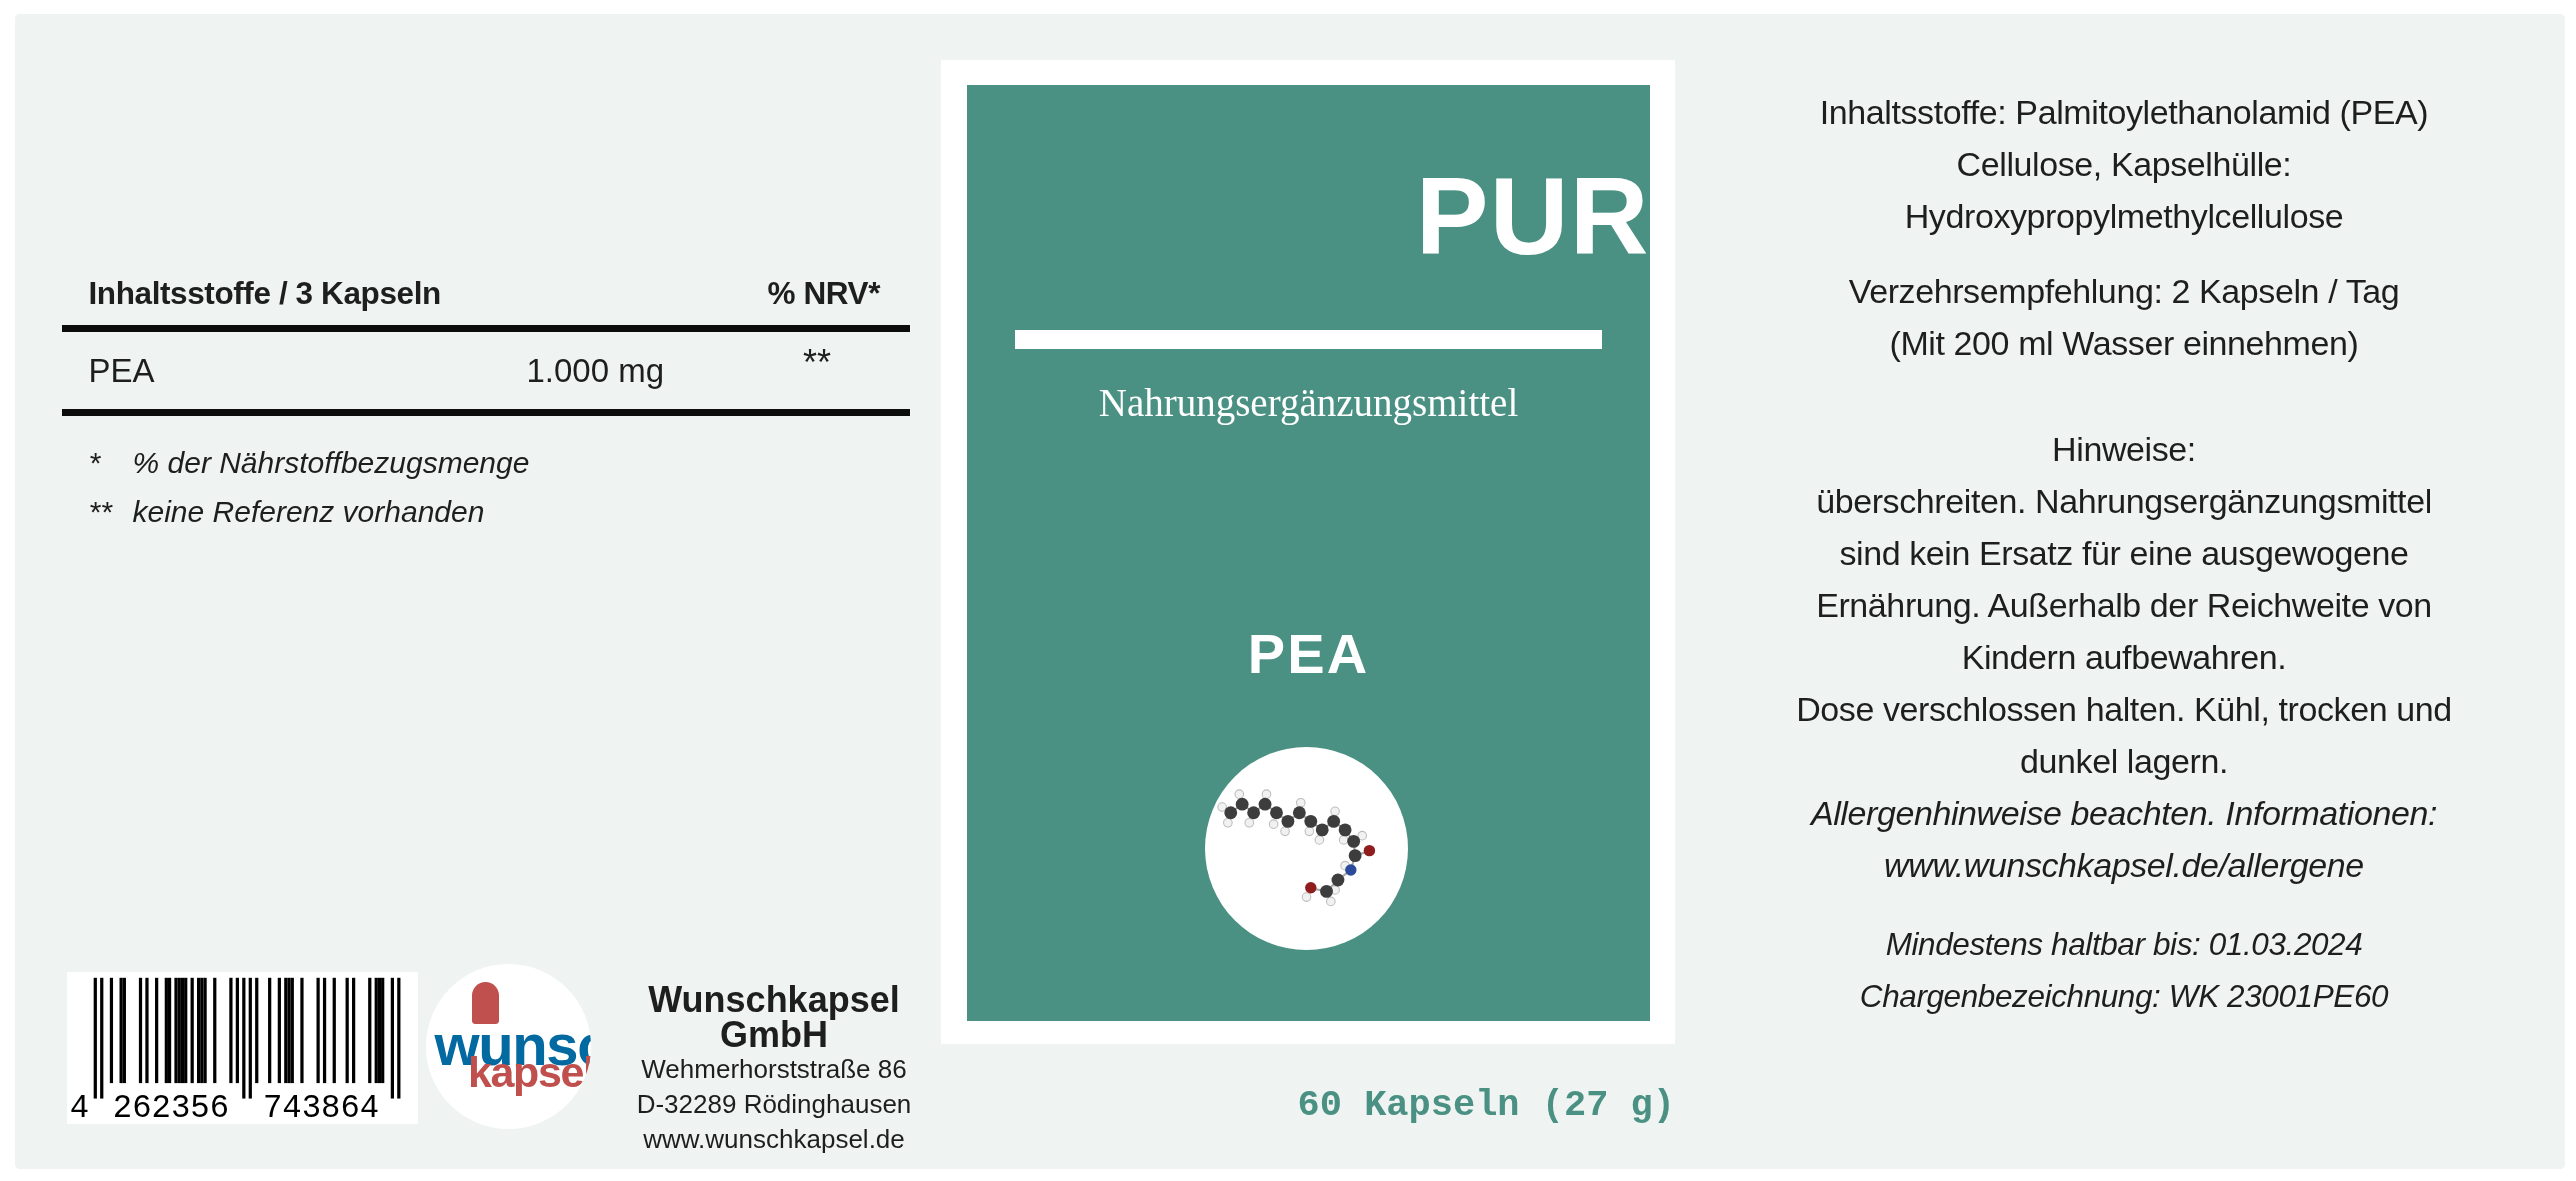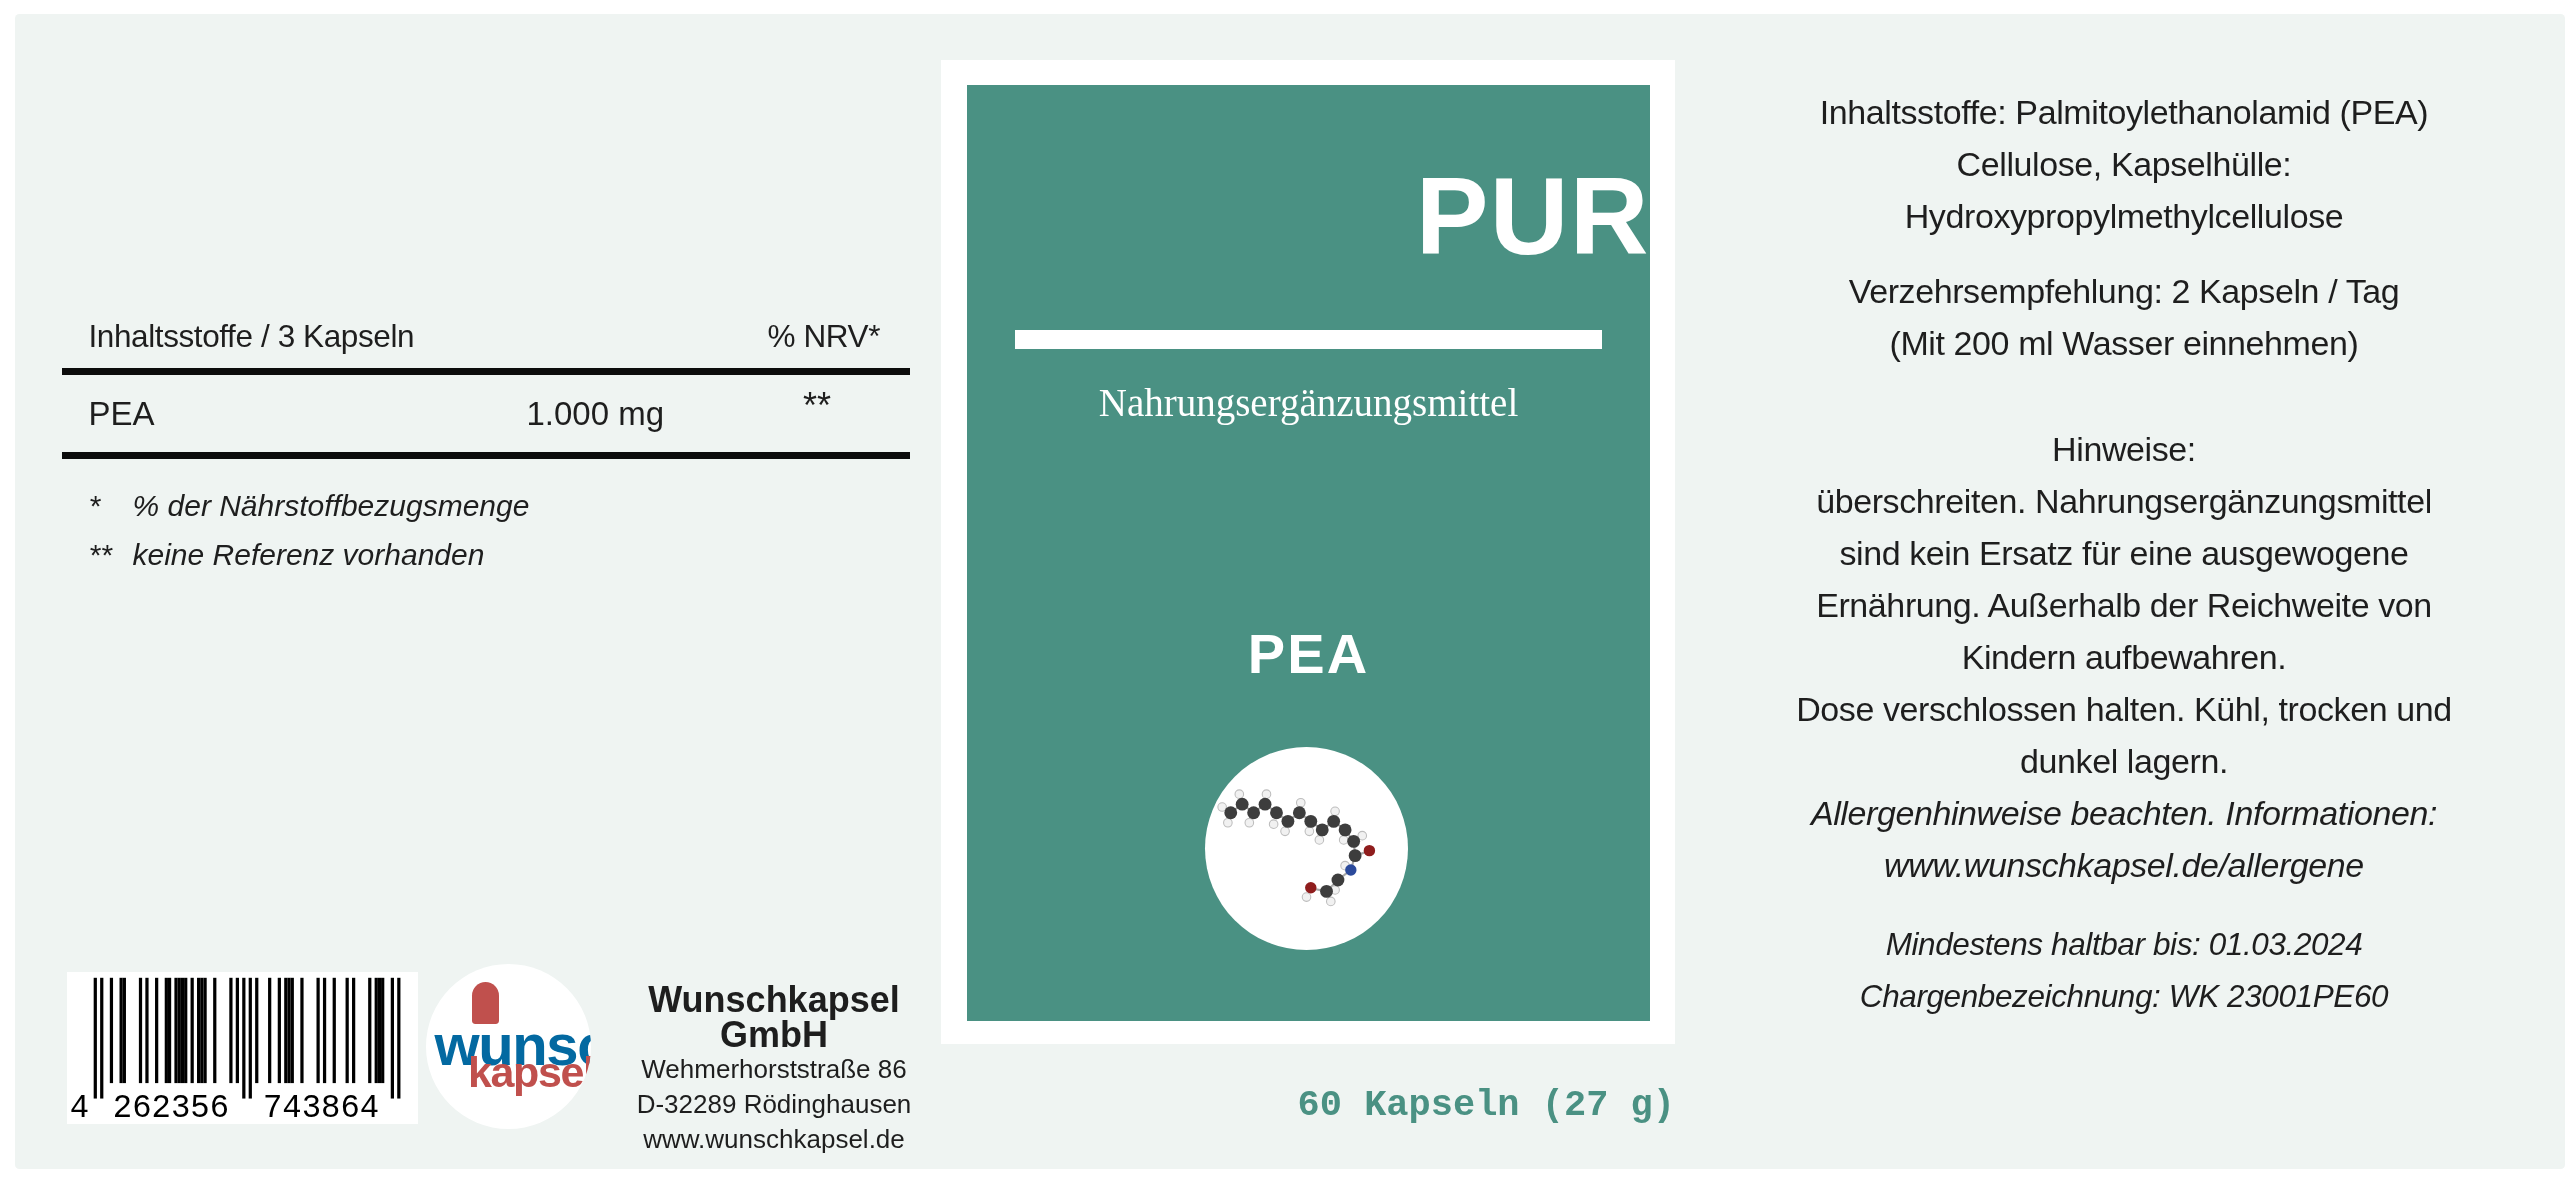--- a/index.html
+++ b/index.html
@@ -5,21 +5,21 @@
   * { margin:0; padding:0; box-sizing:border-box; }
   html,body { background:#ffffff; }
   body { font-family:"Liberation Sans", sans-serif; color:#1e1e1e; }
   .page { position:relative; width:2576px; height:1181px; background:#ffffff; overflow:hidden; }
   .label { position:absolute; left:15px; top:13.6px; right:11.5px; bottom:12px;
            background:#eff4f2; border-radius:4.3px; }
 
   
   .ntable { position:absolute; left:47px; top:261px; width:848px; }
   .ntable-head { display:flex; justify-content:space-between; align-items:flex-end;
-                 padding:0 30px 13px 26.5px; font-weight:normal; font-size:31.5px; letter-spacing:-0.4px;margin-top:43px; }
+                 padding:0 30px 13px 26.5px; font-weight:bold; font-size:31.5px; letter-spacing:-0.4px; }
   .rule { height:7.2px; background:#0c0c0c; }
   .ntable-row { position:relative; height:77px; font-size:33px; }
   .ntable-row .cell-name { position:absolute; left:26.5px; top:20px; }
   .ntable-row .cell-amount { position:absolute; right:246px; top:20px; }
   .ntable-row .cell-nrv { position:absolute; right:30px; top:10px; width:126px; text-align:center; font-size:36px; }
   .footnotes { margin-top:22px; padding-left:26.5px; font-style:italic; font-size:30px; line-height:49px; }
   .footnote .fn-marker { display:inline-block; min-width:44px; }
 
   
   .barcode-box { position:absolute; left:52px; top:958px; width:351px; height:152px; background:#ffffff; }

